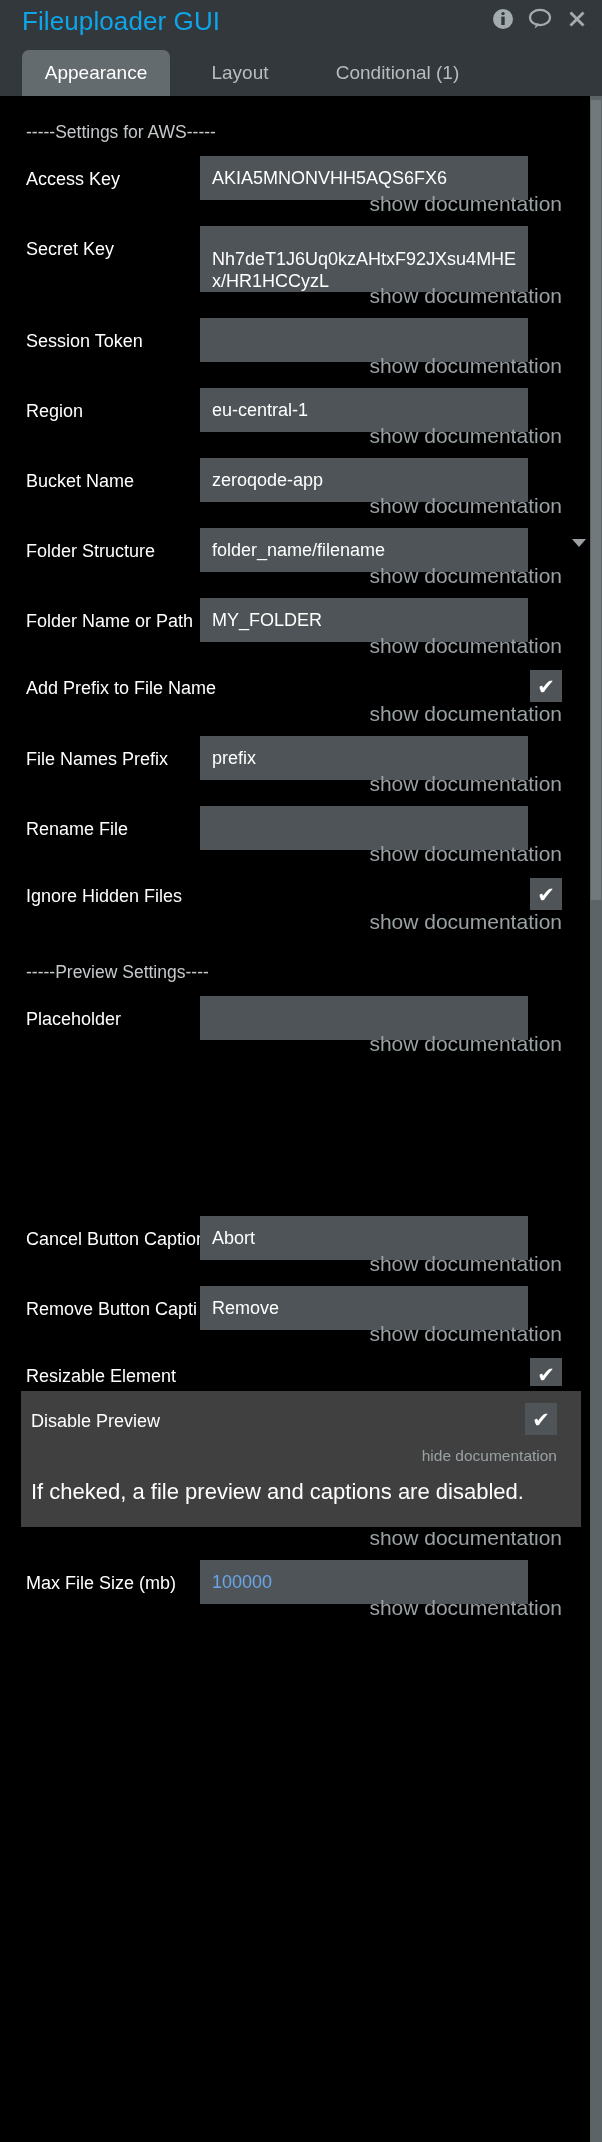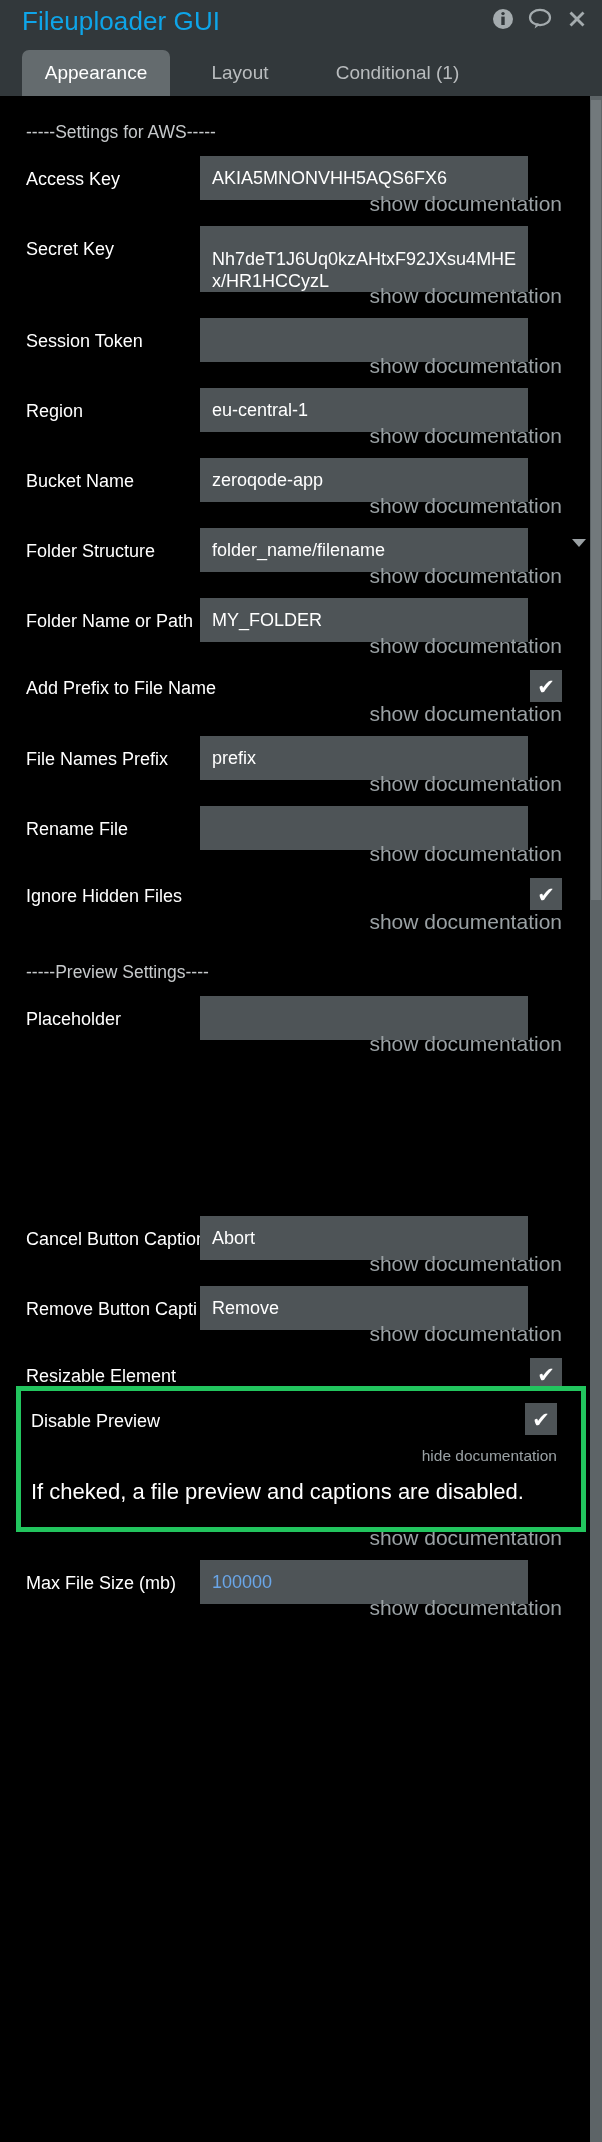--- a/index.html
+++ b/index.html
@@ -139,22 +139,22 @@
   .row.check-row { height: 68px; padding-left: 34px; }
   .row.check-row .label { top: 18px; }
 
   
   .hl-wrap {
     position: absolute;
     left: 16px;
     top: 1386px;
     width: 570px;
     height: 146px;
-    border: 5px solid #22c55e;
-    background: #000000;
+    border: 5px solid #000000;
+    background: #404040;
     z-index: 5;
     text-align: right;
   }
   .hl-wrap .label {
     position: absolute;
     left: 10px; top: 20px;
     color: #ffffff;
     font-size: 18px;
   }
   .hl-wrap .check {

